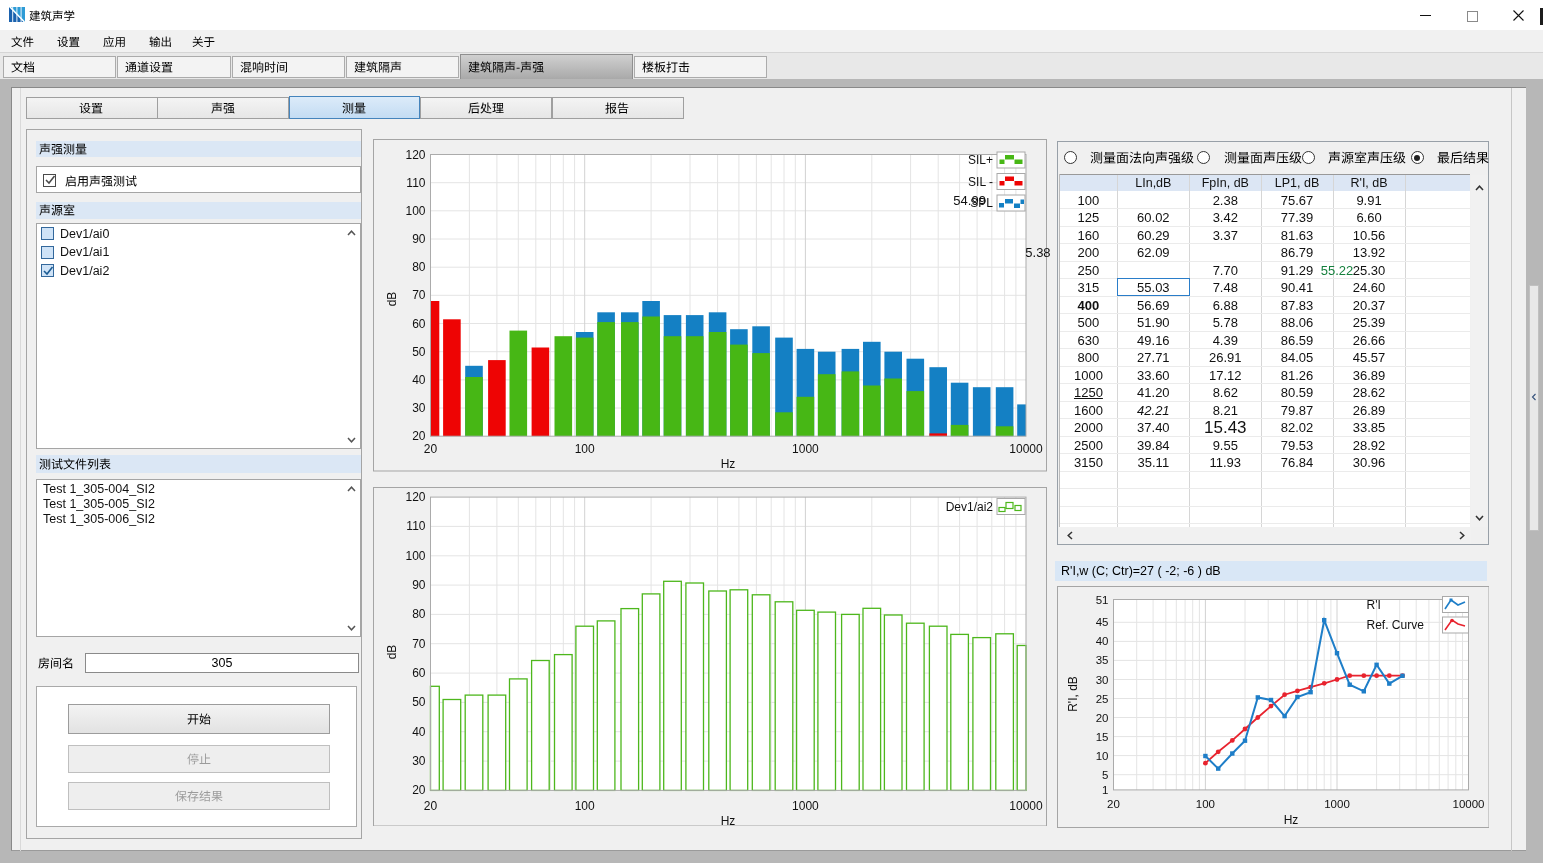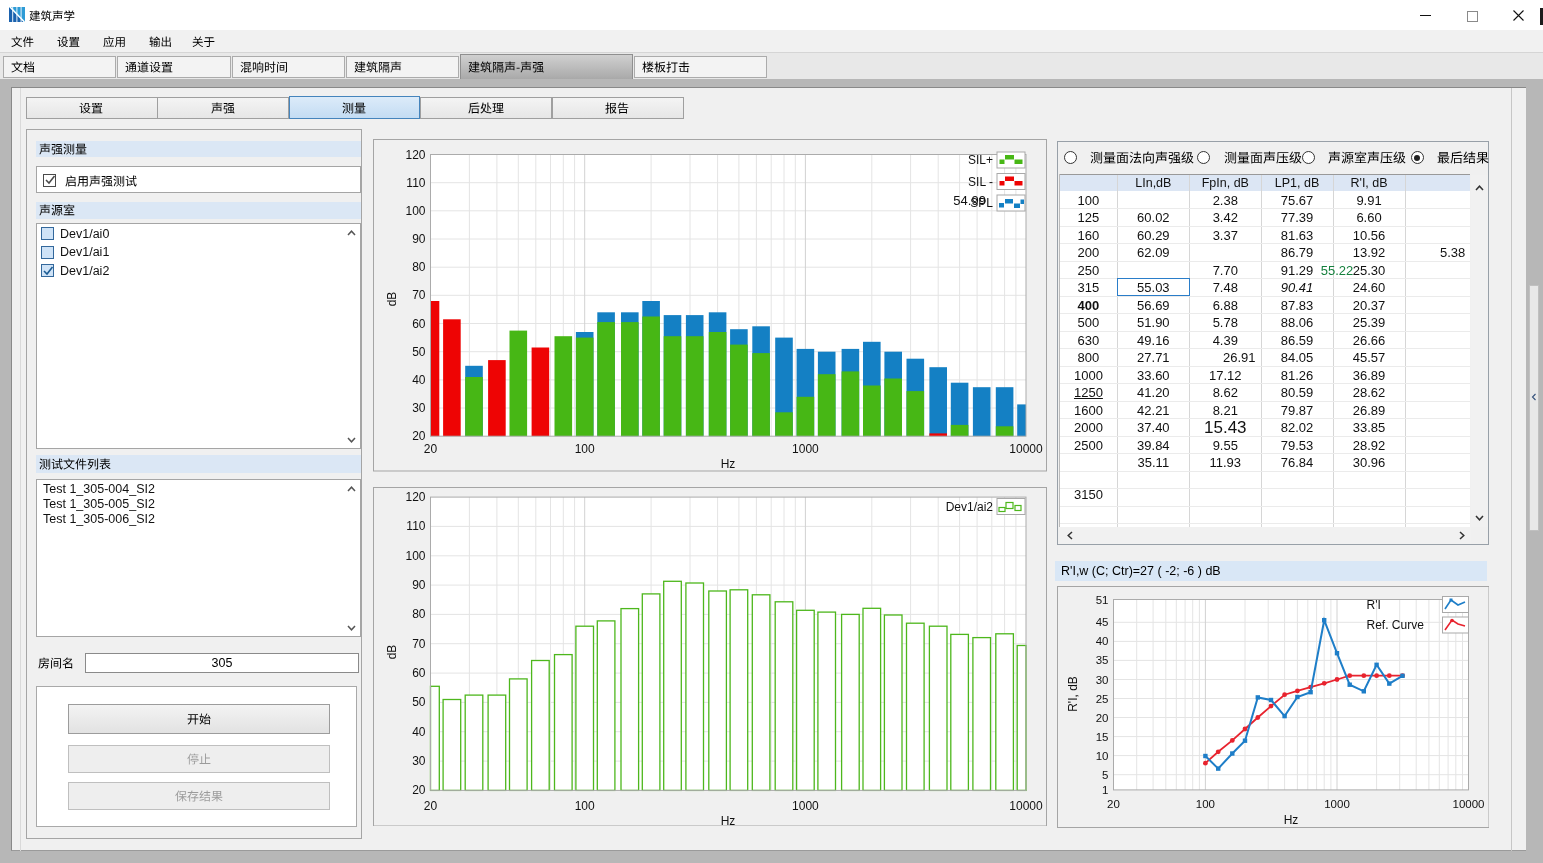--- a/index.html
+++ b/index.html
@@ -569,79 +569,79 @@
 <div class="a" style="font-size:13px;color:#111;top:209.1px;line-height:18.7px;left:1025.3px;width:400px;text-align:center;">3.42</div>
 <div class="a" style="font-size:13px;color:#111;top:209.1px;line-height:18.7px;left:1097.05px;width:400px;text-align:center;">77.39</div>
 <div class="a" style="font-size:13px;color:#111;top:209.1px;line-height:18.7px;left:1169.05px;width:400px;text-align:center;">6.60</div>
 <div class="a" style="font-size:13px;color:#111;top:226.6px;line-height:18.7px;left:888.45px;width:400px;text-align:center;">160</div>
 <div class="a" style="font-size:13px;color:#111;top:226.6px;line-height:18.7px;left:953.3500000000001px;width:400px;text-align:center;">60.29</div>
 <div class="a" style="font-size:13px;color:#111;top:226.6px;line-height:18.7px;left:1025.3px;width:400px;text-align:center;">3.37</div>
 <div class="a" style="font-size:13px;color:#111;top:226.6px;line-height:18.7px;left:1097.05px;width:400px;text-align:center;">81.63</div>
 <div class="a" style="font-size:13px;color:#111;top:226.6px;line-height:18.7px;left:1169.05px;width:400px;text-align:center;">10.56</div>
 <div class="a" style="font-size:13px;color:#111;top:244.1px;line-height:18.7px;left:888.45px;width:400px;text-align:center;">200</div>
 <div class="a" style="font-size:13px;color:#111;top:244.1px;line-height:18.7px;left:953.3500000000001px;width:400px;text-align:center;">62.09</div>
-<div class="a" style="font-size:13px;color:#111;top:244.1px;line-height:18.7px;left:1025.3px;width:400px;text-align:right;margin-left:40px;">5.38</div>
+<div class="a" style="font-size:13px;color:#111;top:244.1px;line-height:18.7px;left:1025.3px;width:400px;text-align:left;">5.38</div>
 <div class="a" style="font-size:13px;color:#111;top:244.1px;line-height:18.7px;left:1097.05px;width:400px;text-align:center;">86.79</div>
 <div class="a" style="font-size:13px;color:#111;top:244.1px;line-height:18.7px;left:1169.05px;width:400px;text-align:center;">13.92</div>
 <div class="a" style="font-size:13px;color:#111;top:261.6px;line-height:18.7px;left:888.45px;width:400px;text-align:center;">250</div>
 <div class="a" style="font-size:13px;color:#15803d;top:261.6px;line-height:18.7px;left:953.3500000000001px;width:400px;text-align:right;">55.22</div>
 <div class="a" style="font-size:13px;color:#111;top:261.6px;line-height:18.7px;left:1025.3px;width:400px;text-align:center;">7.70</div>
 <div class="a" style="font-size:13px;color:#111;top:261.6px;line-height:18.7px;left:1097.05px;width:400px;text-align:center;">91.29</div>
 <div class="a" style="font-size:13px;color:#111;top:261.6px;line-height:18.7px;left:1169.05px;width:400px;text-align:center;">25.30</div>
 <div class="a" style="font-size:13px;color:#111;top:279.1px;line-height:18.7px;left:888.45px;width:400px;text-align:center;">315</div>
 <div class="a" style="font-size:13px;color:#111;top:279.1px;line-height:18.7px;left:953.3500000000001px;width:400px;text-align:center;">55.03</div>
 <div class="a" style="font-size:13px;color:#111;top:279.1px;line-height:18.7px;left:1025.3px;width:400px;text-align:center;">7.48</div>
-<div class="a" style="font-size:13px;color:#111;top:279.1px;line-height:18.7px;left:1097.05px;width:400px;text-align:center;font-style:italic;">90.41</div>
+<div class="a" style="font-size:13px;color:#111;top:279.1px;line-height:18.7px;left:1097.05px;width:400px;text-align:center;">90.41</div>
 <div class="a" style="font-size:13px;color:#111;top:279.1px;line-height:18.7px;left:1169.05px;width:400px;text-align:center;">24.60</div>
 <div class="a" style="font-size:13px;color:#111;top:296.6px;line-height:18.7px;left:888.45px;width:400px;text-align:center;font-weight:bold;">400</div>
 <div class="a" style="font-size:13px;color:#111;top:296.6px;line-height:18.7px;left:953.3500000000001px;width:400px;text-align:center;">56.69</div>
 <div class="a" style="font-size:13px;color:#111;top:296.6px;line-height:18.7px;left:1025.3px;width:400px;text-align:center;">6.88</div>
 <div class="a" style="font-size:13px;color:#111;top:296.6px;line-height:18.7px;left:1097.05px;width:400px;text-align:center;">87.83</div>
 <div class="a" style="font-size:13px;color:#111;top:296.6px;line-height:18.7px;left:1169.05px;width:400px;text-align:center;">20.37</div>
 <div class="a" style="font-size:13px;color:#111;top:314.1px;line-height:18.7px;left:888.45px;width:400px;text-align:center;">500</div>
 <div class="a" style="font-size:13px;color:#111;top:314.1px;line-height:18.7px;left:953.3500000000001px;width:400px;text-align:center;">51.90</div>
 <div class="a" style="font-size:13px;color:#111;top:314.1px;line-height:18.7px;left:1025.3px;width:400px;text-align:center;">5.78</div>
 <div class="a" style="font-size:13px;color:#111;top:314.1px;line-height:18.7px;left:1097.05px;width:400px;text-align:center;">88.06</div>
 <div class="a" style="font-size:13px;color:#111;top:314.1px;line-height:18.7px;left:1169.05px;width:400px;text-align:center;">25.39</div>
 <div class="a" style="font-size:13px;color:#111;top:331.6px;line-height:18.7px;left:888.45px;width:400px;text-align:center;">630</div>
 <div class="a" style="font-size:13px;color:#111;top:331.6px;line-height:18.7px;left:953.3500000000001px;width:400px;text-align:center;">49.16</div>
 <div class="a" style="font-size:13px;color:#111;top:331.6px;line-height:18.7px;left:1025.3px;width:400px;text-align:center;">4.39</div>
 <div class="a" style="font-size:13px;color:#111;top:331.6px;line-height:18.7px;left:1097.05px;width:400px;text-align:center;">86.59</div>
 <div class="a" style="font-size:13px;color:#111;top:331.6px;line-height:18.7px;left:1169.05px;width:400px;text-align:center;">26.66</div>
 <div class="a" style="font-size:13px;color:#111;top:349.1px;line-height:18.7px;left:888.45px;width:400px;text-align:center;">800</div>
 <div class="a" style="font-size:13px;color:#111;top:349.1px;line-height:18.7px;left:953.3500000000001px;width:400px;text-align:center;">27.71</div>
-<div class="a" style="font-size:13px;color:#111;top:349.1px;line-height:18.7px;left:1025.3px;width:400px;text-align:center;padding-left:14px;">26.91</div>
+<div class="a" style="font-size:13px;color:#111;top:349.1px;line-height:18.7px;left:1025.3px;width:400px;text-align:center;">26.91</div>
 <div class="a" style="font-size:13px;color:#111;top:349.1px;line-height:18.7px;left:1097.05px;width:400px;text-align:center;">84.05</div>
 <div class="a" style="font-size:13px;color:#111;top:349.1px;line-height:18.7px;left:1169.05px;width:400px;text-align:center;">45.57</div>
 <div class="a" style="font-size:13px;color:#111;top:366.6px;line-height:18.7px;left:888.45px;width:400px;text-align:center;">1000</div>
 <div class="a" style="font-size:13px;color:#111;top:366.6px;line-height:18.7px;left:953.3500000000001px;width:400px;text-align:center;">33.60</div>
 <div class="a" style="font-size:13px;color:#111;top:366.6px;line-height:18.7px;left:1025.3px;width:400px;text-align:center;">17.12</div>
 <div class="a" style="font-size:13px;color:#111;top:366.6px;line-height:18.7px;left:1097.05px;width:400px;text-align:center;">81.26</div>
 <div class="a" style="font-size:13px;color:#111;top:366.6px;line-height:18.7px;left:1169.05px;width:400px;text-align:center;">36.89</div>
 <div class="a" style="font-size:13px;color:#111;top:384.1px;line-height:18.7px;left:888.45px;width:400px;text-align:center;text-decoration:underline;">1250</div>
 <div class="a" style="font-size:13px;color:#111;top:384.1px;line-height:18.7px;left:953.3500000000001px;width:400px;text-align:center;">41.20</div>
 <div class="a" style="font-size:13px;color:#111;top:384.1px;line-height:18.7px;left:1025.3px;width:400px;text-align:center;">8.62</div>
 <div class="a" style="font-size:13px;color:#111;top:384.1px;line-height:18.7px;left:1097.05px;width:400px;text-align:center;">80.59</div>
 <div class="a" style="font-size:13px;color:#111;top:384.1px;line-height:18.7px;left:1169.05px;width:400px;text-align:center;">28.62</div>
 <div class="a" style="font-size:13px;color:#111;top:401.6px;line-height:18.7px;left:888.45px;width:400px;text-align:center;">1600</div>
-<div class="a" style="font-size:13px;color:#111;top:401.6px;line-height:18.7px;left:953.3500000000001px;width:400px;text-align:center;">42.21</div>
+<div class="a" style="font-size:13px;color:#111;top:401.6px;line-height:18.7px;left:953.3500000000001px;width:400px;text-align:center;font-style:italic;">42.21</div>
 <div class="a" style="font-size:13px;color:#111;top:401.6px;line-height:18.7px;left:1025.3px;width:400px;text-align:center;">8.21</div>
 <div class="a" style="font-size:13px;color:#111;top:401.6px;line-height:18.7px;left:1097.05px;width:400px;text-align:center;">79.87</div>
 <div class="a" style="font-size:13px;color:#111;top:401.6px;line-height:18.7px;left:1169.05px;width:400px;text-align:center;">26.89</div>
 <div class="a" style="font-size:13px;color:#111;top:419.1px;line-height:18.7px;left:888.45px;width:400px;text-align:center;">2000</div>
 <div class="a" style="font-size:13px;color:#111;top:419.1px;line-height:18.7px;left:953.3500000000001px;width:400px;text-align:center;">37.40</div>
 <div class="a" style="font-size:17px;color:#111;top:419.1px;line-height:18.7px;left:1025.3px;width:400px;text-align:center;">15.43</div>
 <div class="a" style="font-size:13px;color:#111;top:419.1px;line-height:18.7px;left:1097.05px;width:400px;text-align:center;">82.02</div>
 <div class="a" style="font-size:13px;color:#111;top:419.1px;line-height:18.7px;left:1169.05px;width:400px;text-align:center;">33.85</div>
 <div class="a" style="font-size:13px;color:#111;top:436.6px;line-height:18.7px;left:888.45px;width:400px;text-align:center;">2500</div>
 <div class="a" style="font-size:13px;color:#111;top:436.6px;line-height:18.7px;left:953.3500000000001px;width:400px;text-align:center;">39.84</div>
 <div class="a" style="font-size:13px;color:#111;top:436.6px;line-height:18.7px;left:1025.3px;width:400px;text-align:center;">9.55</div>
 <div class="a" style="font-size:13px;color:#111;top:436.6px;line-height:18.7px;left:1097.05px;width:400px;text-align:center;">79.53</div>
 <div class="a" style="font-size:13px;color:#111;top:436.6px;line-height:18.7px;left:1169.05px;width:400px;text-align:center;">28.92</div>
-<div class="a" style="font-size:13px;color:#111;top:454.1px;line-height:18.7px;left:888.45px;width:400px;text-align:center;margin-top:32px;">3150</div>
+<div class="a" style="font-size:13px;color:#111;top:454.1px;line-height:18.7px;left:888.45px;width:400px;text-align:center;">3150</div>
 <div class="a" style="font-size:13px;color:#111;top:454.1px;line-height:18.7px;left:953.3500000000001px;width:400px;text-align:center;">35.11</div>
 <div class="a" style="font-size:13px;color:#111;top:454.1px;line-height:18.7px;left:1025.3px;width:400px;text-align:center;">11.93</div>
 <div class="a" style="font-size:13px;color:#111;top:454.1px;line-height:18.7px;left:1097.05px;width:400px;text-align:center;">76.84</div>
 <div class="a" style="font-size:13px;color:#111;top:454.1px;line-height:18.7px;left:1169.05px;width:400px;text-align:center;">30.96</div>
 <div class="a" style="left:1117.4px;top:278.0px;width:72.9px;height:18px;border:1.5px solid #2a7dc9;box-sizing:border-box"></div>
 <div class="a" style="left:1471px;top:174.5px;width:16.5px;height:352.5px;background:#f1f1f1"></div>
 <svg class="a" style="left:1474.5px;top:185px" width="9" height="6" viewBox="0 0 9 6">
     <path d="M1,5 L4.5,1.2 L8,5" stroke="#333" stroke-width="1.5" fill="none"></path>
   </svg>
 <svg class="a" style="left:1474.5px;top:514.5px" width="9" height="6" viewBox="0 0 9 6">

